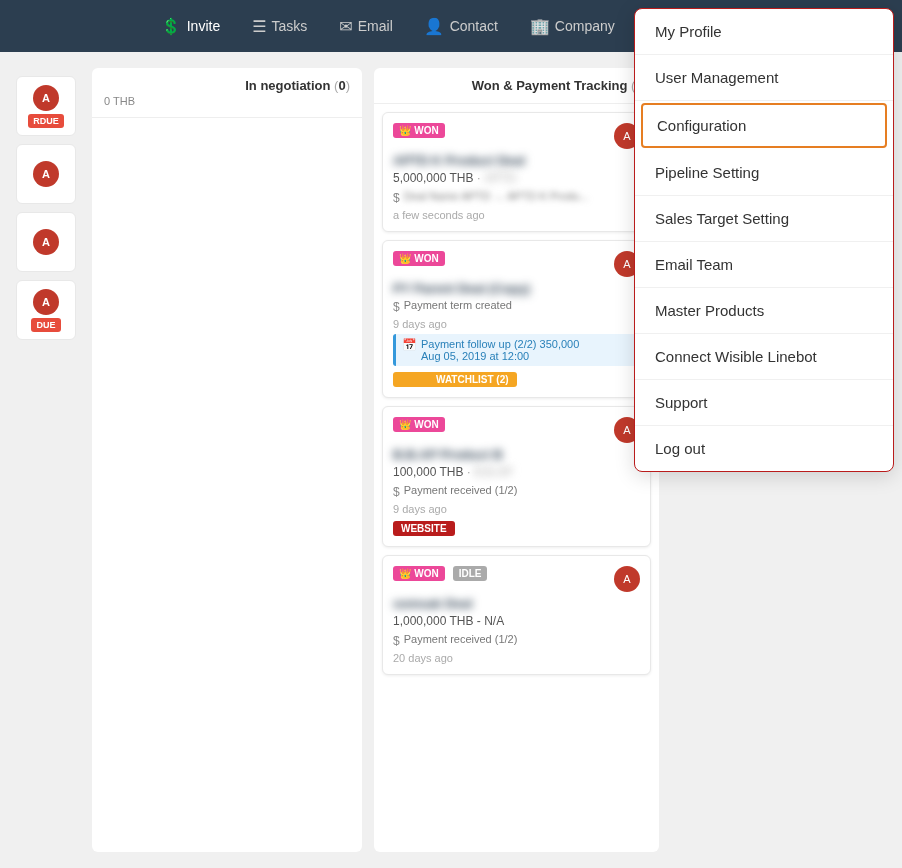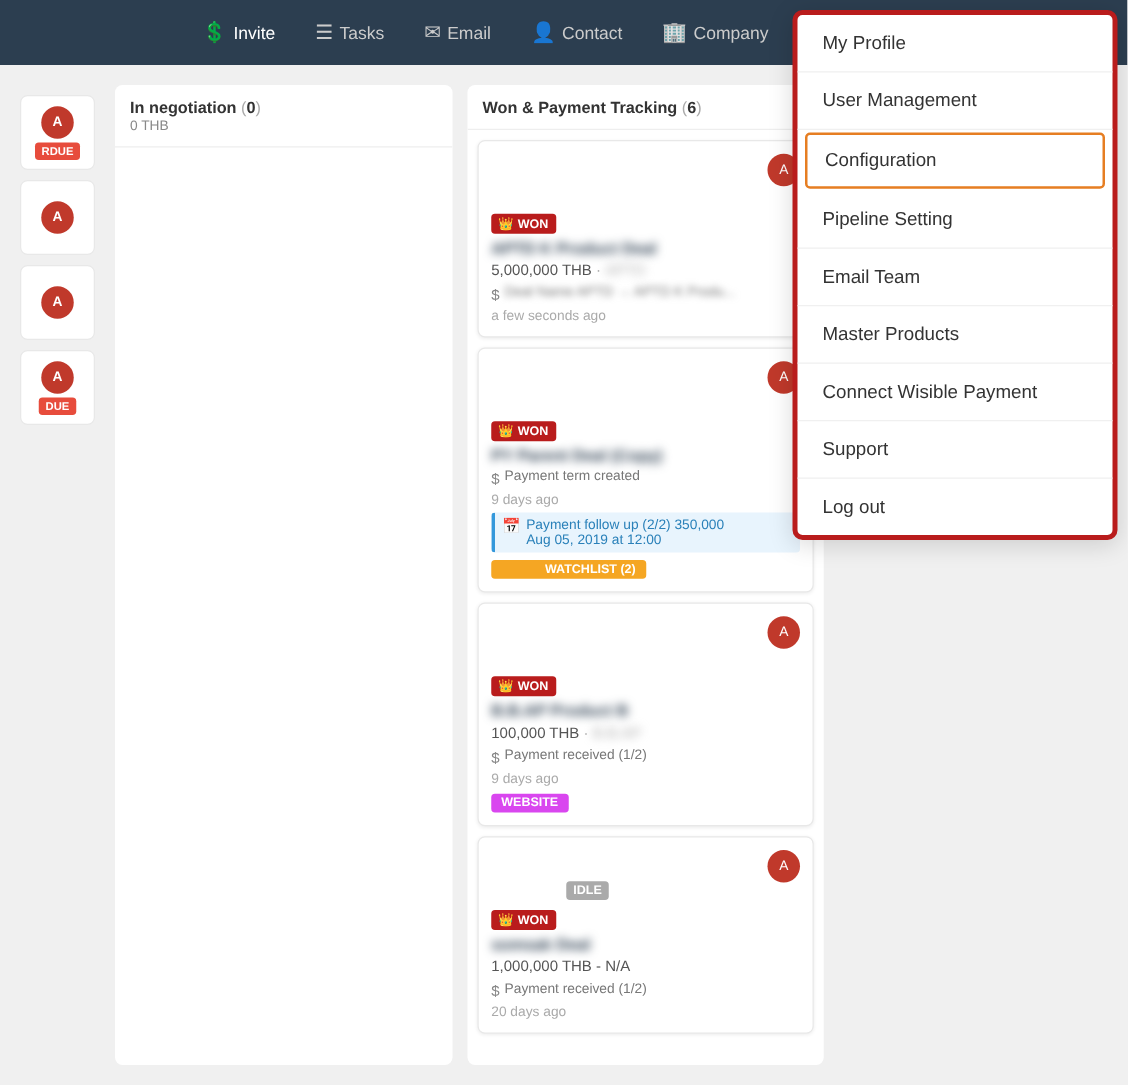--- a/index.html
+++ b/index.html
@@ -68,20 +68,21 @@
     }
 
     .column-header {
       padding: 10px 12px;
       border-bottom: 1px solid #eee;
     }
     .column-title {
       font-size: 13px;
       font-weight: 600;
       color: #333;
+      text-align: right;
     }
     .column-subtitle {
       font-size: 11px;
       color: #888;
       margin-top: 2px;
     }
 
     .column-body {
       padding: 8px;
       flex: 1;
@@ -100,27 +101,27 @@
       position: relative;
       box-shadow: 0 1px 3px rgba(0,0,0,0.07);
     }
     .card-top {
       display: flex;
       justify-content: space-between;
       align-items: flex-start;
       margin-bottom: 4px;
     }
     .badge-won {
-      background: #b91c1c;
+      background: #ec4899;
       color: white;
       font-size: 10px;
       font-weight: bold;
       padding: 2px 6px;
       border-radius: 3px;
-      display: flex; align-items: center; gap: 3px; margin-top: 48px;
+      display: flex; align-items: center; gap: 3px;
     }
     .badge-idle {
       background: #aaa;
       color: white;
       font-size: 10px;
       font-weight: bold;
       padding: 2px 6px;
       border-radius: 3px;
       margin-left: 4px;
     }
@@ -158,42 +159,42 @@
     }
     .card-badge {
       display: inline-block;
       font-size: 10px;
       padding: 2px 8px;
       border-radius: 3px;
       margin-top: 6px;
       font-weight: 600;
     }
     .badge-watchlist { background: #f5a623; color: white; padding-left: 43px; }
-    .badge-website { background: #d946ef; color: white; }
+    .badge-website { background: #b91c1c; color: white; }
 
     .payment-follow {
       background: #e8f4fd;
       border-left: 3px solid #3498db;
       padding: 4px 6px;
       border-radius: 3px;
       font-size: 11px;
       color: #2980b9;
       margin-top: 4px;
       display: flex;
       gap: 4px;
     }
     .payment-follow-icon { font-size: 12px; }
 
     
     .dropdown-menu {
       position: absolute;
       top: 8px;
       right: 8px;
       background: #fff;
-      border: 4px solid #b91c1c;
+      border: 1px solid #b91c1c;
       border-radius: 8px;
       box-shadow: 0 4px 20px rgba(0,0,0,0.15);
       width: 260px;
       z-index: 100;
     }
     .dropdown-item {
       padding: 14px 20px;
       font-size: 15px;
       color: #333;
       cursor: pointer;
@@ -417,18 +418,19 @@
     </div>
   </div>
 
 </div>
 
 <div class="dropdown-menu">
   <div class="dropdown-item">My Profile</div>
   <div class="dropdown-item">User Management</div>
   <div class="dropdown-item highlighted">Configuration</div>
   <div class="dropdown-item">Pipeline Setting</div>
+  <div class="dropdown-item">Sales Target Setting</div>
   <div class="dropdown-item">Email Team</div>
   <div class="dropdown-item">Master Products</div>
-  <div class="dropdown-item">Connect Wisible Payment</div>
+  <div class="dropdown-item">Connect Wisible Linebot</div>
   <div class="dropdown-item">Support</div>
   <div class="dropdown-item">Log out</div>
 </div>
 
 </body></html>

